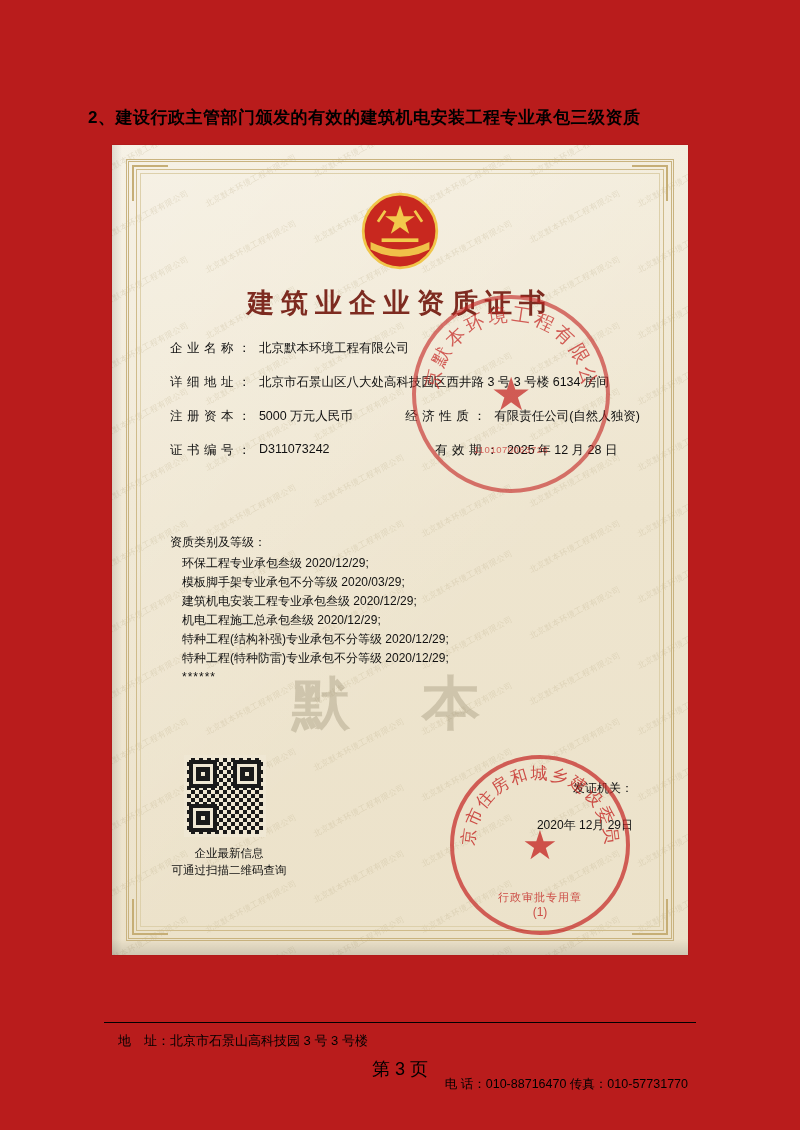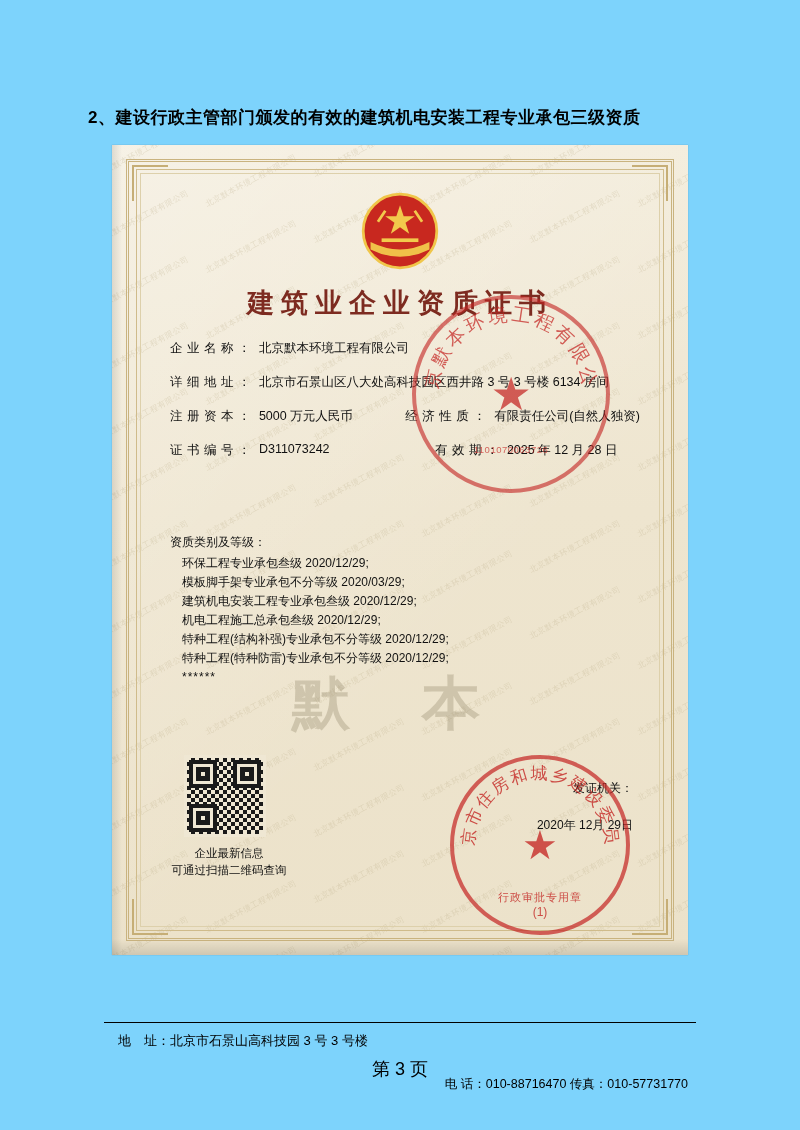--- a/index.html
+++ b/index.html
@@ -10,21 +10,21 @@
   body {
     width: 800px;
     height: 1130px;
     position: relative;
     font-family: "Liberation Sans", sans-serif;
     overflow: hidden;
   }
   .page {
     position: absolute;
     inset: 0;
-    background: #7dd3fc;
+    background: #b91c1c;
   }
   
   .doc-heading {
     position: absolute;
     top: 106px;
     left: 88px;
     width: 640px;
     font-size: 17px;
     font-weight: bold;
     color: #000;

